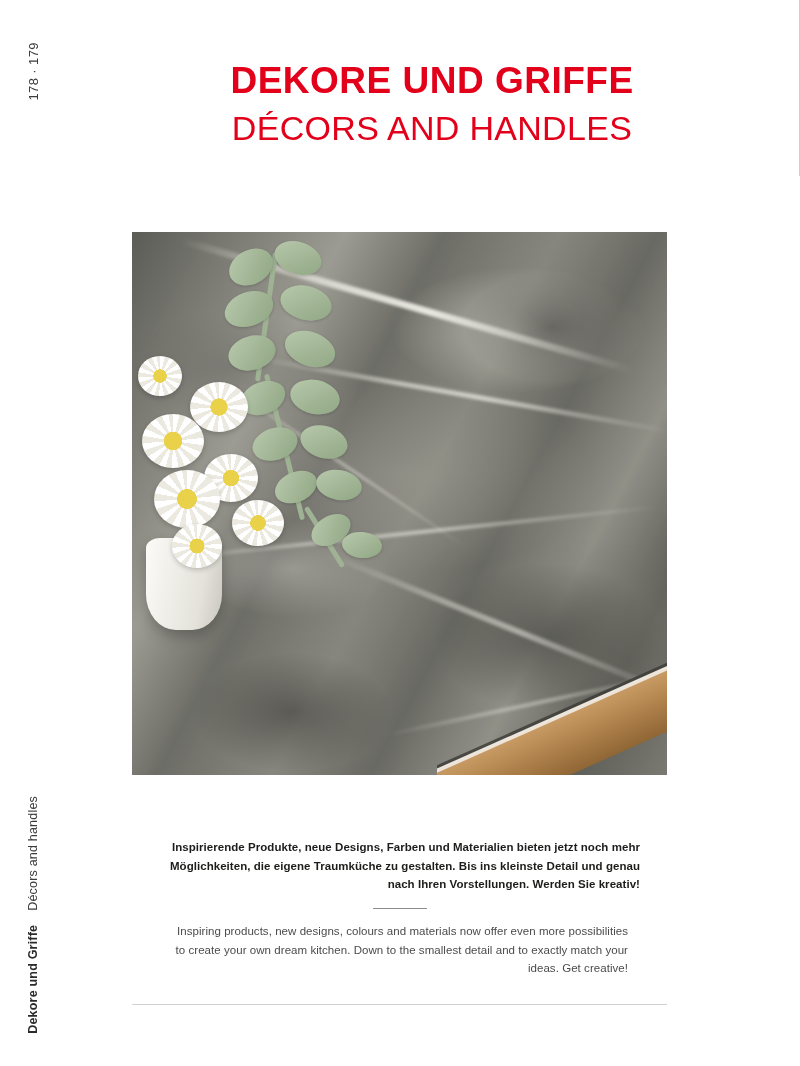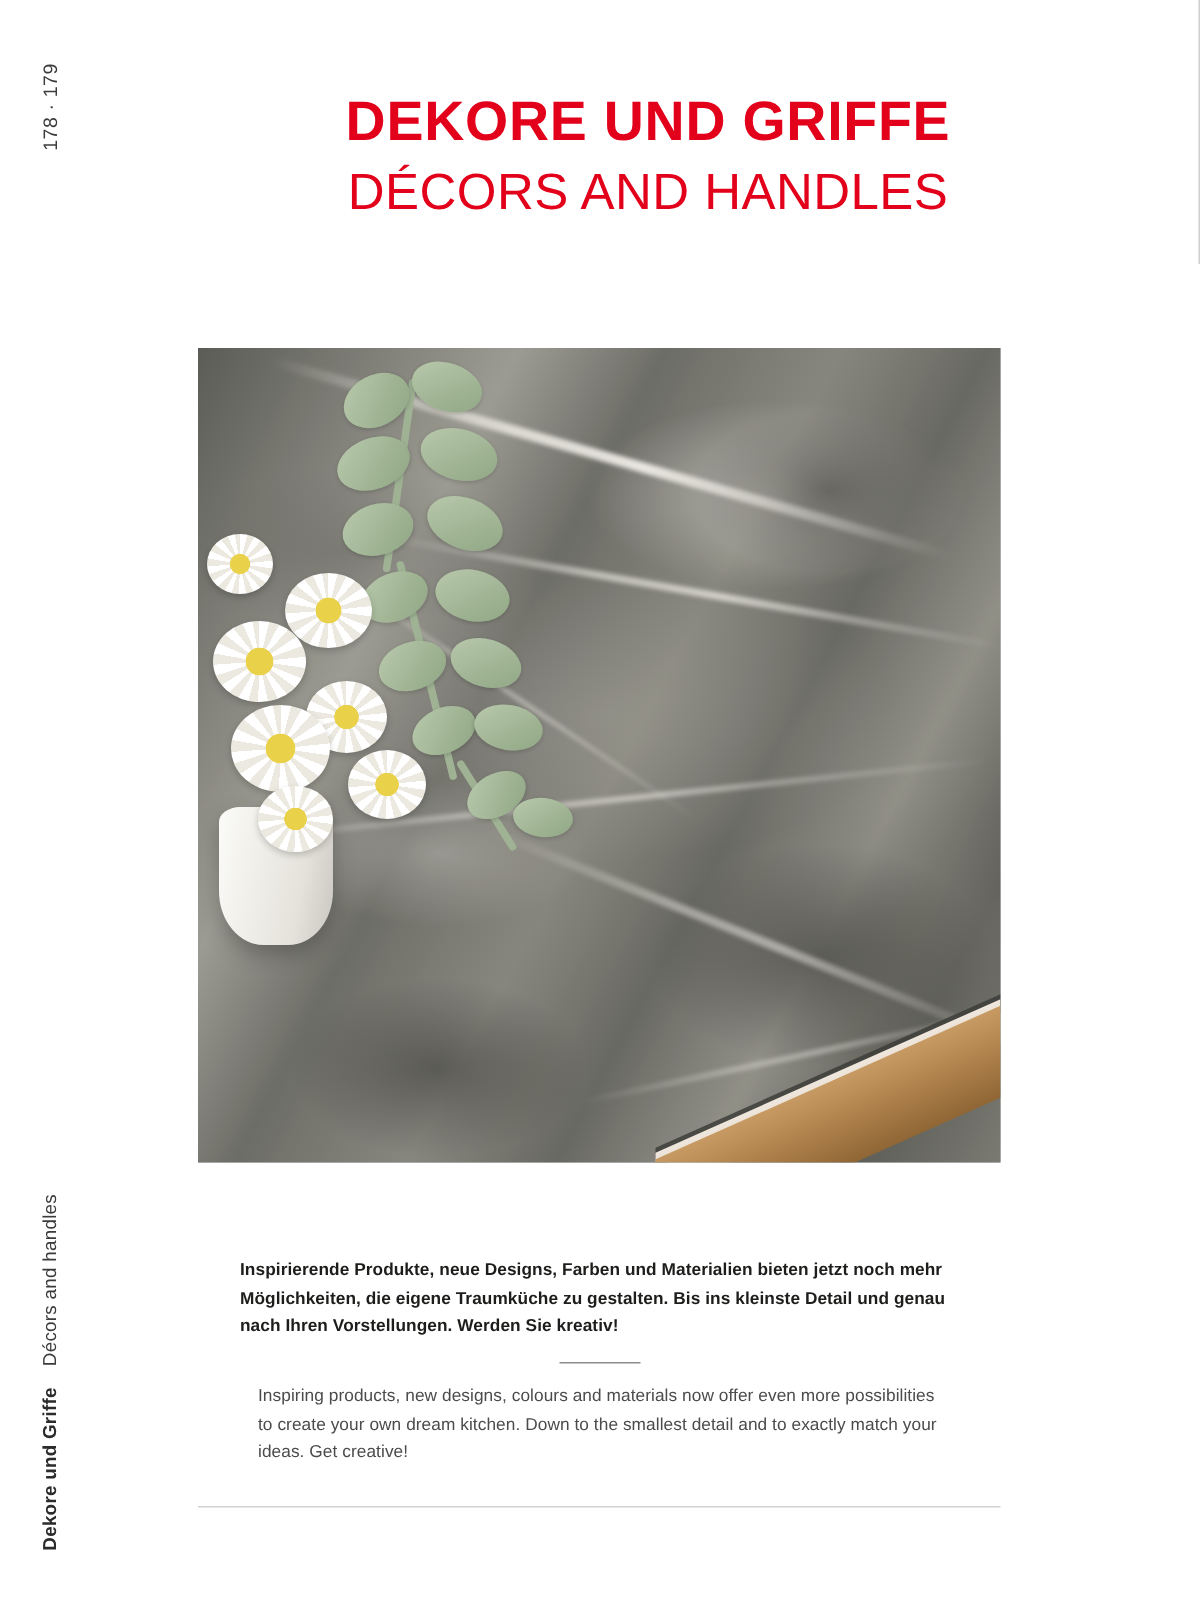--- a/index.html
+++ b/index.html
@@ -211,21 +211,21 @@
     background: #9fb394;
     border-radius: 3px;
   }
 
   
   .caption {
     position: absolute;
     left: 160px;
     top: 838px;
     width: 480px;
-    text-align: left;
+    text-align: right;
   }
   .caption .de-text {
     font-size: 11.5px;
     font-weight: 700;
     color: #1d1d1b;
     line-height: 1.62;
     letter-spacing: 0.05px;
     margin: 0;
   }
   .cap-rule {

